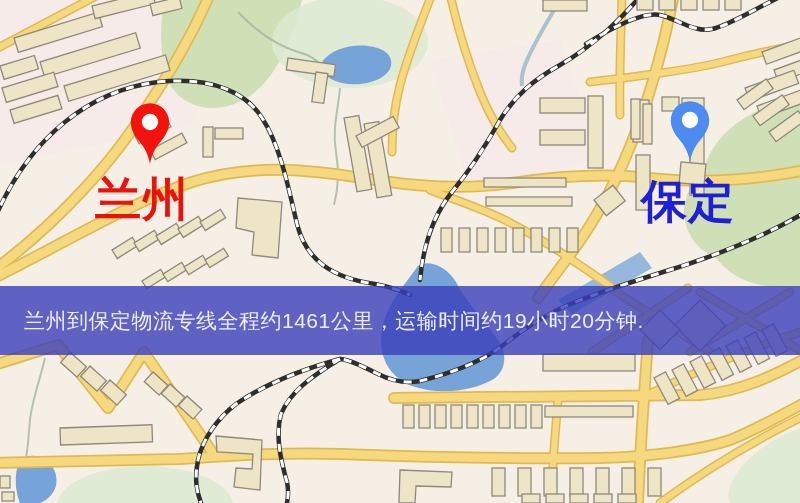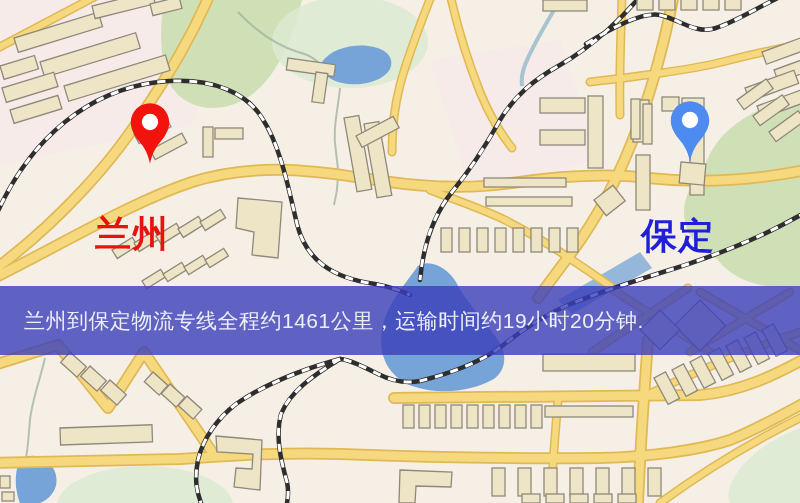--- a/index.html
+++ b/index.html
@@ -40,23 +40,22 @@
 
   
   .pin{position:absolute;z-index:20;}
   #pin-origin{left:126px;top:99px;width:48px;height:70px;}
   #pin-dest{left:666px;top:97px;width:48px;height:70px;}
 
   
   .city-label{
     position:absolute;z-index:20;
     font-family:"Liberation Serif", serif;
-    font-size:36px;font-weight:600;line-height:1;letter-spacing:1px;
+    font-size:46px;font-weight:600;line-height:1;letter-spacing:1px;
     white-space:nowrap;
-    margin-top:39px;
   }
   #label-origin{left:95px;top:177px;color:var(--origin_label);}
   #label-dest{left:641px;top:179px;color:var(--dest_label);font-family:Liberation Serif, serif;}
 </style>
 </head>
 <body>
 
 <div id="stage">
 
   <svg id="map-svg" viewBox="0 0 800 503" preserveAspectRatio="none">

